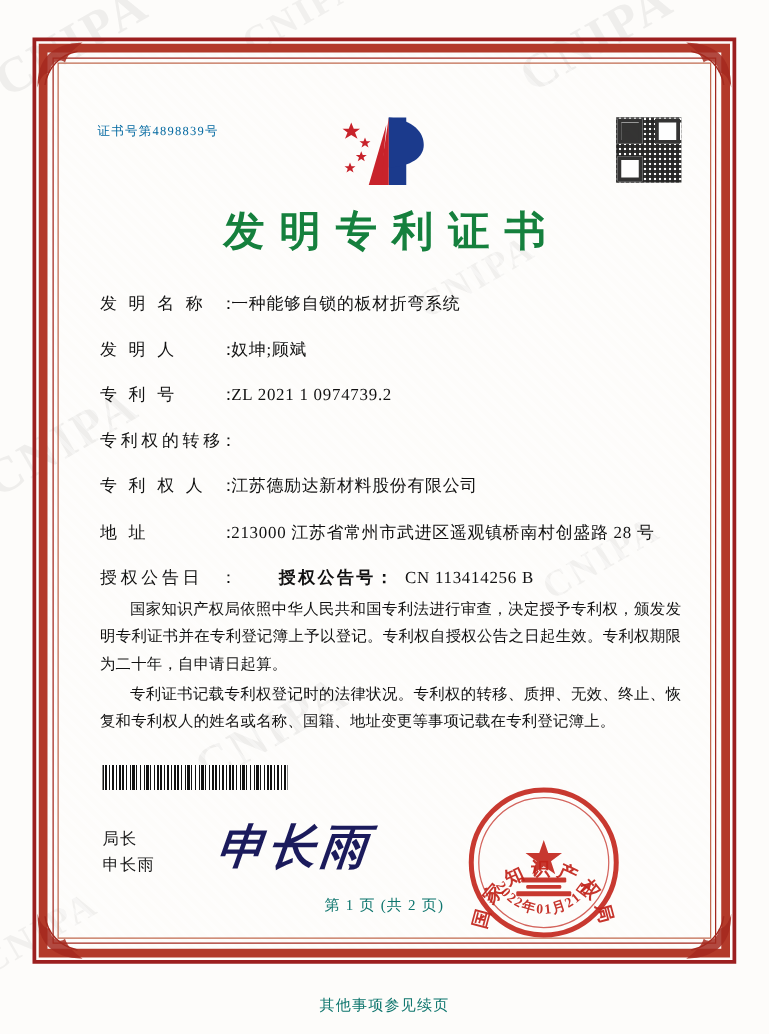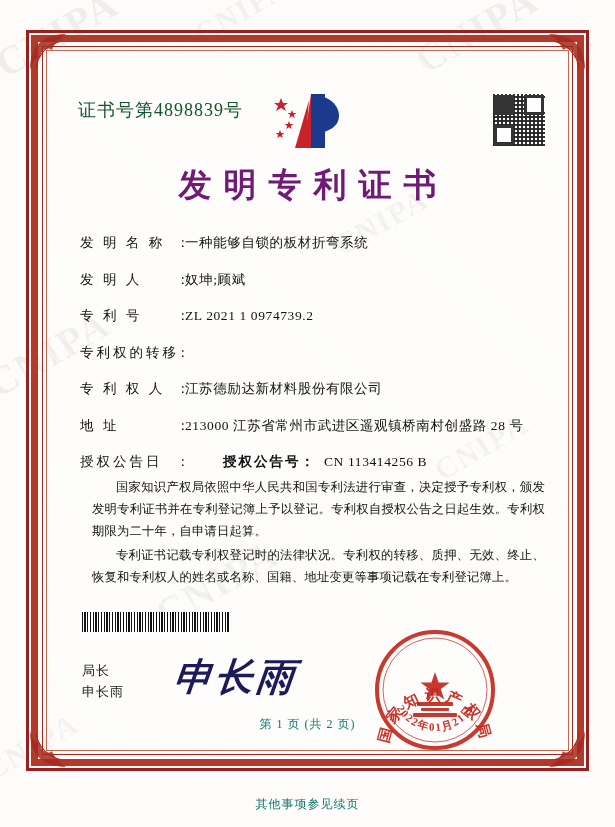--- a/index.html
+++ b/index.html
@@ -77,23 +77,23 @@
   #content {
     position: absolute;
     left: 56px; top: 60px; right: 56px; bottom: 86px;
   }
 
   
   #cert-no {
     position: absolute;
     left: 22px; top: 38px;
     font-family: "Liberation Serif", serif;
-    font-size: 18px;
+    font-size: 10px;
     letter-spacing: 1px;
-    color: #14532d;
+    color: #0369a1;
   }
 
   
   #qr {
     position: absolute;
     right: 14px; top: 34px;
     width: 52px; height: 52px;
     background:
       repeating-linear-gradient(90deg, #111 0 2px, #fff 2px 4px),
       repeating-linear-gradient(0deg, #111 0 2px, #fff 2px 4px);
@@ -132,21 +132,21 @@
   #title {
     position: absolute;
     left: 0; right: 0;
     top: 103px;
     text-align: center;
     font-family: "Liberation Serif", serif;
     font-weight: 700;
     font-size: 33px;
     letter-spacing: 12px;
     text-indent: 12px;
-    color: #701a75;
+    color: #15803d;
   }
 
   
   #fields {
     position: absolute;
     left: 24px; right: 28px;
     top: 174px;
   }
   .frow {
     display: flex;
@@ -172,21 +172,21 @@
     margin-left: 38px;
     letter-spacing: 2px;
     white-space: nowrap;
     font-weight: bold;
   }
   .frow .secondval { margin-left: 8px; letter-spacing: .6px; }
 
   
   #paras {
     position: absolute;
-    left: 36px; right: 14px;
+    left: 24px; right: 14px;
     top: 416px;
     font-family: "Liberation Serif", serif;
     font-size: 12.3px;
     line-height: 22px;
     color: #111;
     text-align: justify;
   }
   #paras p {
     margin: 0 0 2px 0;
     text-indent: 24px;

